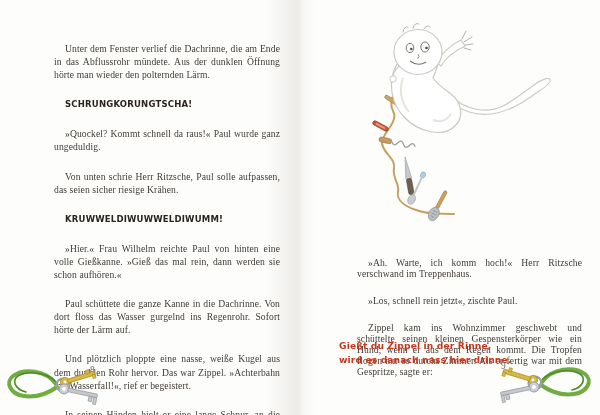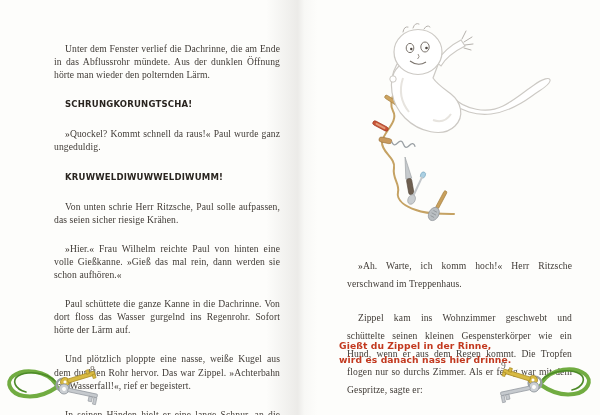--- a/index.html
+++ b/index.html
@@ -13,21 +13,21 @@
     position:absolute;left:266px;top:0;width:66px;height:415px;
     background:linear-gradient(to right, rgba(95,88,80,0) 0%, rgba(95,88,80,0.11) 48%, rgba(95,88,80,0.03) 58%, rgba(95,88,80,0) 78%);
     pointer-events:none;
   }
   .page-text{
     position:absolute;text-align:justify;
     font-size:9.6px;letter-spacing:0.1px;
     hyphens:auto;-webkit-hyphens:auto;
   }
   .left-text{left:38px;top:26px;width:258px;line-height:13.1px;}
-  .right-text{left:331px;top:241px;width:257px;line-height:18px;}
+  .right-text{left:341px;top:241px;width:257px;line-height:11px;}
   p.para{margin:16px;text-indent:11px;}
   .shout{
     font-family:"DejaVu Sans", sans-serif;font-weight:700;
     font-size:8.5px;letter-spacing:0.2px;color:#29241f;
   }
   .rhyme{
     position:absolute;left:339px;top:339px;
     font-family:"DejaVu Sans", sans-serif;font-weight:700;
     font-size:9.2px;line-height:14px;color:#c2391f;letter-spacing:0.1px;
   }
@@ -46,32 +46,33 @@
 <body>
 
 <div>
 
   <div class="gutter"></div>
 
   <div class="page-text left-text">
     <p class="para"><span>Unter dem Fenster verlief die Dachrinne, die am Ende in das Abflussrohr mündete. Aus der dunklen Öffnung hörte man wieder den polternden Lärm.</span></p>
     <p class="para"><span class="shout">SCHRUNGKORUNGTSCHA!</span></p>
     <p class="para"><span>»Quockel? Kommt schnell da raus!« Paul wurde ganz ungeduldig.</span></p>
+    <p class="para"><span>Von unten schrie Herr Ritzsche, Paul solle aufpassen, das seien sicher riesige Krähen.</span></p>
     <p class="para"><span class="shout">KRUWWELDIWUWWELDIWUMM!</span></p>
-    <p class="para"><span>Von unten schrie Herr Ritzsche, Paul solle aufpassen, das seien sicher riesige Krähen.</span></p>
     <p class="para"><span>»Hier.« Frau Wilhelm reichte Paul von hinten eine volle Gießkanne. »Gieß das mal rein, dann werden sie schon aufhören.«</span></p>
     <p class="para"><span>Paul schüttete die ganze Kanne in die Dachrinne. Von dort floss das Wasser gurgelnd ins Regenrohr. Sofort hörte der Lärm auf.</span></p>
     <p class="para"><span>Und plötzlich ploppte eine nasse, weiße Kugel aus dem dunklen Rohr hervor. Das war Zippel. »Achterbahn mit Wasserfall!«, rief er begeistert.</span></p>
     <p class="para"><span>In seinen Händen hielt er eine lange Schnur, an die lauter Löffelchen geknotet waren. Zippel wollte gerade wieder kopfüber in der Wohnzimmer verschwinden, als Paul zischte: »Halt! Bleib hier. Du bist viel zu laut.«</span></p>
     <p class="para"><span>Von unten rief Herr Ritzsche: »Kannst du was sehen, Paul?«</span></p>
     <p class="para"><span>Paul winkte wieder in den Hof runter und rief mit einem schiefen Lächeln: »Ich… ich glaube, die Krähe ist rausgeflogen.«</span></p>
   </div>
 
   <div class="page-text right-text">
     <p class="para"><span>»Ah. Warte, ich komm hoch!« Herr Ritzsche verschwand im Treppenhaus.</span></p>
+    <p class="para"><span>»Los, schnell rein jetzt«, zischte Paul.</span></p>
     <p class="para"><span>Zippel kam ins Wohnzimmer geschwebt und schüttelte seinen kleinen Gespensterkörper wie ein Hund, wenn er aus dem Regen kommt. Die Tropfen flogen nur so durchs Zimmer. Als er fertig war mit dem Gespritze, sagte er:</span></p>
   </div>
 
   <div class="rhyme">
     <div>Gießt du Zippel in der Rinne,</div>
     <div>wird es danach nass hier drinne.</div>
   </div>
 
   <span class="page-num" id="pn-left">8</span>
   <span class="page-num" id="pn-right">9</span>

